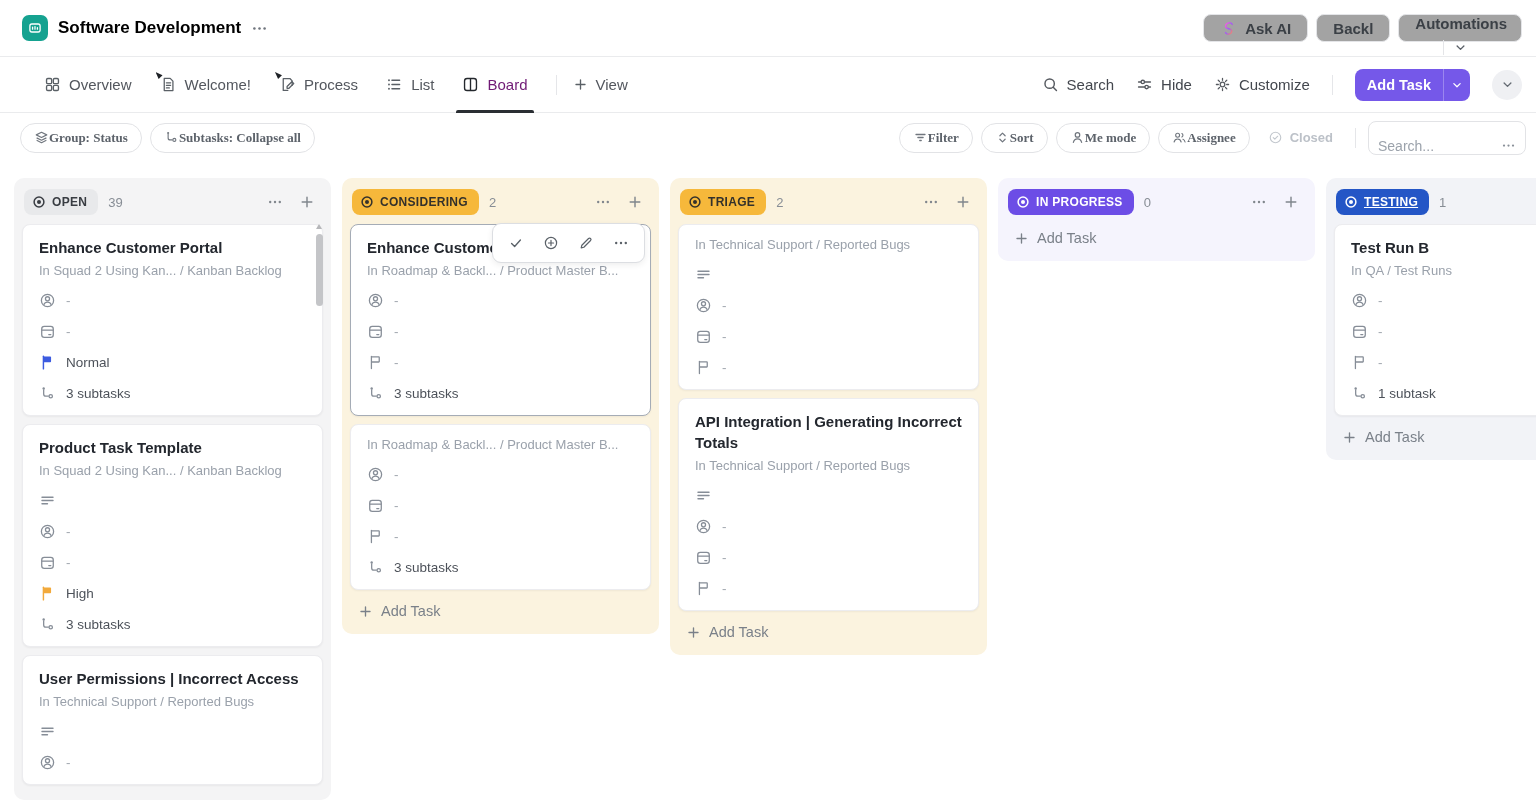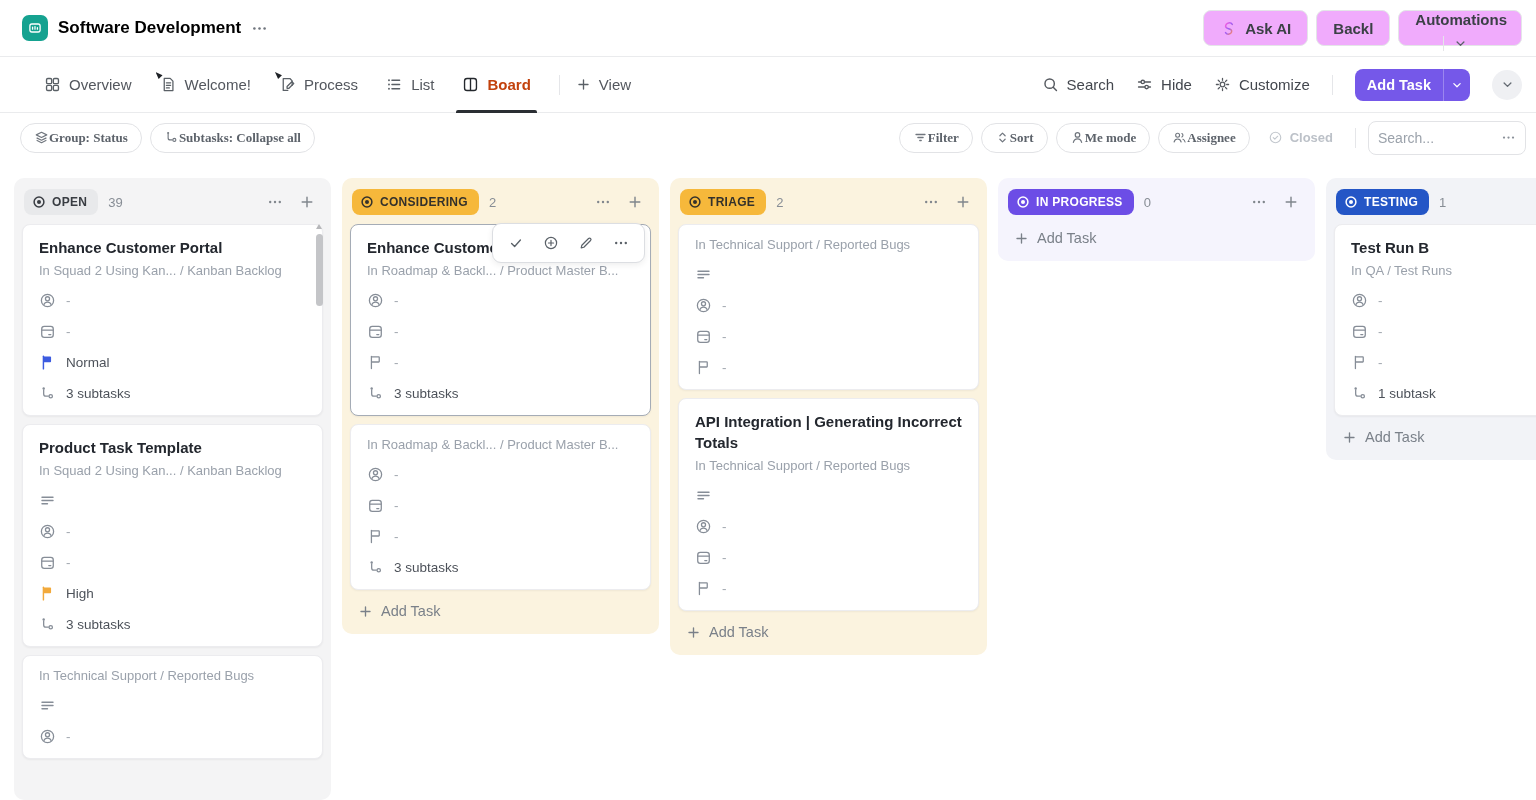--- a/index.html
+++ b/index.html
@@ -11,67 +11,67 @@
   .i15 { width:15px; height:15px; }
   .i16 { width:16px; height:16px; }
   button { background:none; border:none; cursor:pointer; font-family:inherit; display:inline-flex; align-items:center; }
 
   
   .topbar { height:57px; display:flex; align-items:center; padding:0 14px 0 22px; border-bottom:1px solid #EAEBED; }
   .logo { width:26px; height:26px; border-radius:7px; background:#15A290; display:flex; align-items:center; justify-content:center; flex:0 0 auto; }
   .tb-title { font-size:17px; font-weight:700; color:#000000; margin:0 10px 0 10px; }
   .tb-dots { color:#6F757D; }
   .tb-right { margin-left:auto; display:flex; align-items:center; gap:8px; }
-  .btn { height:36px; border:1px solid #E4E5E8; border-radius:8px; background:#f0abfc; display:inline-flex; align-items:center; gap:8px; padding:0 16px; font-size:15px; font-weight:600; color:#3B4046; }
+  .btn { height:28px; border:1px solid #E4E5E8; border-radius:8px; background:#a3a3a3; display:inline-flex; align-items:center; gap:8px; padding:0 16px; font-size:15px; font-weight:600; color:#3B4046; }
   .btn-split { padding:0;flex-direction:column; }
   .btn-split .lbl { padding:0 14px 0 16px; }
   .btn-split .chev { width:34px; height:100%; display:flex; align-items:center; justify-content:center; border-left:1px solid #E4E5E8; color:#5C626A; }
 
   
   .tabbar { height:56px; display:flex; align-items:center; padding:0 14px 0 44px; border-bottom:1px solid #EAEBED; }
   .tab { display:inline-flex; align-items:center; gap:8px; margin-right:28px; font-size:15px; color:#53575E; height:56px; position:relative; }
   .tab .ticon { color:#5A6066; position:relative; }
-  .tab.active { color:#c2410c; font-weight:700; }
+  .tab.active { color:#701a75; font-weight:400; }
   .tab.active .ticon { color:#24282D; }
   .tab.active::after { content:""; position:absolute; left:-6px; right:-6px; bottom:0; height:3px; background:#2A2E33; border-radius:2px 2px 0 0; }
   .pin { position:absolute; left:-4px; top:-4px; width:7px; height:7px; background:#1E2126; clip-path:polygon(0 0, 100% 45%, 45% 100%); }
   .vdiv { width:1px; height:20px; background:#E5E6E9; margin:0 16px 0 0; }
   .tab-actions { margin-left:auto; display:flex; align-items:center; gap:22px; }
   .taction { display:inline-flex; align-items:center; gap:8px; font-size:15px; color:#43474E; }
   .taction .ticon { color:#55595F; }
   .addtask-btn { height:32px; border-radius:8px; background:#7558E9; color:#fff; font-size:14.5px; font-weight:700; display:inline-flex; align-items:stretch; overflow:hidden; }
   .addtask-btn .lbl { display:flex; align-items:center; padding:0 12px; }
   .addtask-btn .chev { width:27px; display:flex; align-items:center; justify-content:center; border-left:1px solid rgba(255,255,255,.28); }
   .circle-btn { width:30px; height:30px; border-radius:50%; background:#EFF0F3; display:flex; align-items:center; justify-content:center; color:#666C74; }
 
   
   .filterbar { height:49px; display:flex; align-items:center; padding:0 10px 0 20px; }
   .fpill { height:30px; border:1px solid #E2E3E6; border-radius:16px; display:inline-flex; align-items:center; gap:0; padding:0 13px; font-size:13px; font-weight:600; color:#5D636B; background:#fff; margin-right:8px;font-family:Liberation Serif, serif; }
   .fpill .ticon { color:#70767E; }
   .fb-right { margin-left:auto; display:flex; align-items:center; }
   .fplain { height:30px; display:inline-flex; align-items:center; gap:7px; padding:0 10px; font-size:13px; font-weight:600; color:#BCC1C8; margin-right:6px; }
   .fdiv { width:1px; height:20px; background:#E5E6E9; margin:0 12px 0 6px; }
-  .fsearch { width:158px; height:14px; border:1px solid #E2E3E6; border-radius:8px; display:flex; align-items:center; padding:16px 9px; gap:6px; background:#fff; }
+  .fsearch { width:158px; height:14px; border:1px solid #E2E3E6; border-radius:8px; display:flex; align-items:flex-start; padding:16px 9px; gap:6px; background:#fff; }
   .fsearch input { border:none; outline:none; flex:1; min-width:0; font-size:14px; color:#3A3F45; font-family:inherit; background:transparent; }
   .fsearch input::placeholder { color:#9BA2AB; }
   .fsearch .ticon { color:#8A9099; }
 
   
   .board { height:638px; display:flex; align-items:flex-start; gap:11px; padding:16px 0 0 14px; }
   .column { flex:0 0 317px; width:317px; border-radius:10px; padding:8px; }
   .col-open   { background:#F4F4F5; align-self:stretch; }
   .col-cream  { background:#FBF3DF; }
   .col-purple { background:#F5F4FD; }
   .col-gray   { background:#F2F3F7; }
   .col-head { display:flex; align-items:center; padding:3px 6px 9px 2px; }
   .pill { display:inline-flex; align-items:center; gap:6px; height:26px; padding:0 11px 0 8px; border-radius:8px; font-size:12px; font-weight:700; letter-spacing:.3px; }
   .pill-open   { background:#E8E9EB; color:#383C42; }
   .pill-amber  { background:#F6B83B; color:#33312B; }
   .pill-purple { background:#6C4DE6; color:#fff;justify-content:center; }
-  .pill-blue   { background:#2456C6; color:#fff; }
+  .pill-blue   { background:#2456C6; color:#fff;text-decoration:underline; }
   .count { margin-left:10px; font-size:13px; color:#878D95; }
   .head-btns { margin-left:auto; display:flex; align-items:center; gap:12px; }
   .hbtn { color:#80868D; padding:2px; }
   .cards { display:flex; flex-direction:column; gap:8px; position:relative; }
   .card { background:#fff; border:1px solid #ECECEF; border-radius:8px; padding:12px 16px 13px; box-shadow:0 1px 2px rgba(0,0,0,.05); position:relative; }
   .card.selected { border:1.5px solid #A5ACB6; }
   .ctitle { font-size:15px; font-weight:700; color:#23272E; line-height:1.4; margin-bottom:5px; }
   .cloc { font-size:13px; color:#9AA1AB; }
   .crow { display:flex; align-items:center; gap:10px; margin-top:13px; font-size:13.5px; min-height:18px; }
   .crow .ticon { color:#868D97; }
@@ -557,20 +557,21 @@
         <div class="crow">
           <span class="ticon">
               <svg class="i">
                 <use href="#s-subtask"></use>
               </svg>
             </span>
           <span class="val">3 subtasks</span>
         </div>
       </article>
       <article class="card">
+        <div class="ctitle">User Permissions | Incorrect Access</div>
         <div class="cloc">In Technical Support / Reported Bugs</div>
         <div class="crow">
           <span class="ticon">
               <svg class="i">
                 <use href="#s-desc"></use>
               </svg>
             </span>
         </div>
         <div class="crow">
           <span class="ticon">

